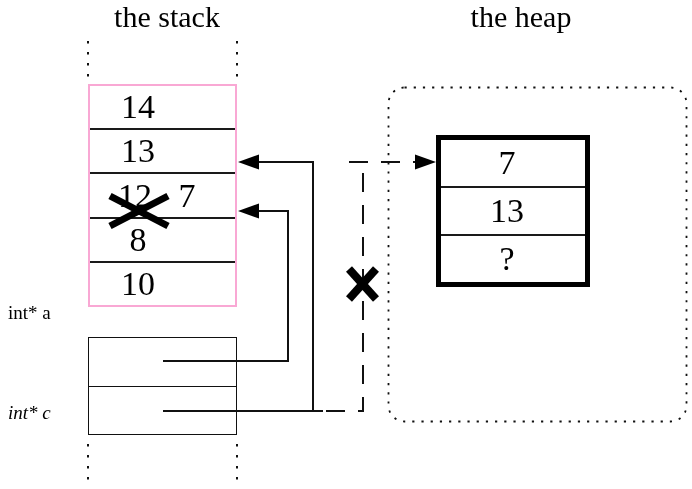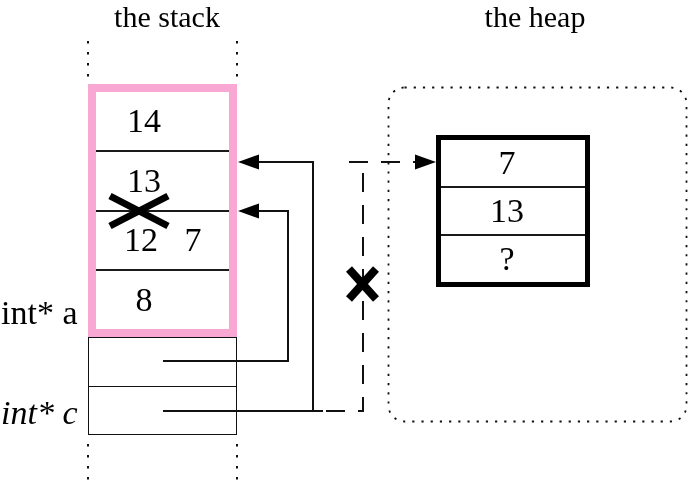--- a/index.html
+++ b/index.html
@@ -5,32 +5,32 @@
   html,body { margin:0; padding:0; background:#ffffff; }
   .canvas {
     position:relative; width:692px; height:489px; background:#ffffff;
     font-family:"Liberation Serif", serif; color:#000; overflow:hidden;
   }
   .title {
     position:absolute; top:0; width:200px; text-align:center;
     font-size:30px; line-height:34px; white-space:nowrap;
   }
   .title-stack { left:67px; }
-  .title-heap  { left:435px; }
+  .title-heap  { left:421px; }
 
   .frame-label {
-    position:absolute; left:1px; font-size:34px; line-height:30px; white-space:nowrap;
+    position:absolute; left:8px; font-size:19px; line-height:30px; white-space:nowrap;
   }
   .label-a { top:298px; }
   .label-b { top:348px; }
   .label-c { top:398px;font-style:italic; }
 
   .stack-box {
-    position:absolute; left:88px; top:84px; width:149px; height:253px;
-    box-sizing:border-box; border:8px solid #f9a8d4; background:#fff;
+    position:absolute; left:88px; top:84px; width:149px; height:223px;
+    box-sizing:border-box; border:2px solid #f9a8d4; background:#fff;
     display:flex; flex-direction:column; z-index:2;
   }
   .srow { position:relative; flex:1; }
   .srow + .srow { border-top:2px solid #1a1a1a; }
   .sval {
     position:absolute; left:48px; top:50%; transform:translate(-50%,-50%);
     font-size:34px; line-height:34px;
   }
   .sval.crossed { left:45px; }
   .sval.newval  { left:97px; }
@@ -76,20 +76,23 @@
     </div>
     <div class="srow">
       <span class="sval">13</span>
     </div>
     <div class="srow">
       <span class="sval crossed">12</span>
       <span class="sval newval">7</span>
     </div>
     <div class="srow">
       <span class="sval">8</span>
+    </div>
+    <div class="srow">
+      <span class="sval">10</span>
     </div>
   </div>
 
   <div class="sub-box">
     <div class="subrow"></div>
     <div class="subrow"></div>
   </div>
 
   <div class="heap-box">
     <div class="hrow">

